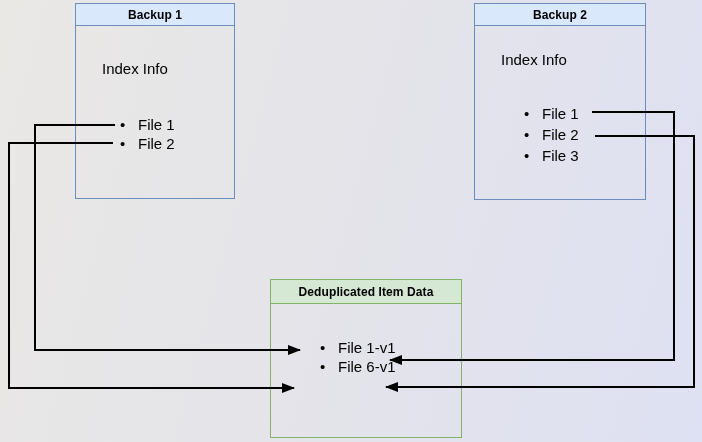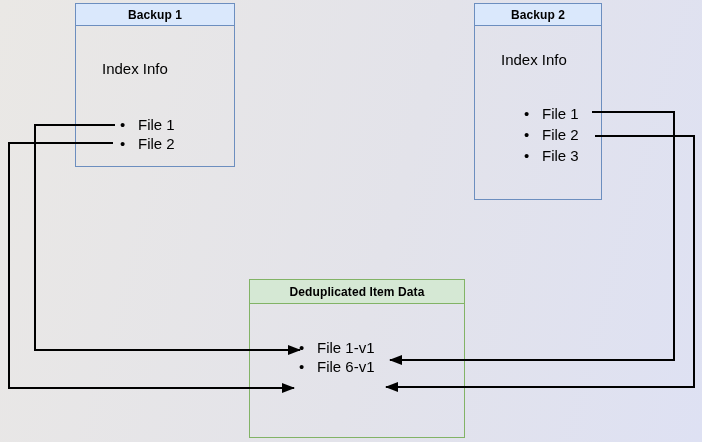--- a/index.html
+++ b/index.html
@@ -6,24 +6,24 @@
   .stage {
     position:relative; width:702px; height:442px; overflow:hidden;
     background:linear-gradient(105deg, #eae8e5 0%, #e3e3ea 55%, #dee1f3 100%);
     font-family:"Liberation Sans", sans-serif; color:#000;
   }
   .swimlane { position:absolute; box-sizing:border-box; border:1.5px solid; background:transparent; }
   .swimlane .hdr {
     box-sizing:border-box; border-bottom:1.5px solid; font-weight:bold; font-size:12px;
     display:flex; align-items:center; justify-content:center; letter-spacing:0.1px;
   }
-  #backup1 { left:75px; top:3px; width:160px; height:164px; border-color:var(--blue-border,#6c8ebf); }
-  #backup2 { left:474px; top:3px; width:128px; height:197px; border-color:var(--blue-border,#6c8ebf); }
+  #backup1 { left:75px; top:3px; width:160px; height:196px; border-color:var(--blue-border,#6c8ebf); }
+  #backup2 { left:474px; top:3px; width:172px; height:197px; border-color:var(--blue-border,#6c8ebf); }
   #backup1 .hdr, #backup2 .hdr { height:22px; background:var(--blue-header,#dae8fc); border-color:var(--blue-border,#6c8ebf); }
-  #dedup   { left:249px; top:279px; width:216px; height:159px; border-color:var(--green-border,#82b366); }
+  #dedup   { left:270px; top:279px; width:192px; height:159px; border-color:var(--green-border,#82b366); }
   #dedup .hdr { height:24px; background:var(--green-header,#d5e8d4); border-color:var(--green-border,#82b366); }
 
   .index-label { position:absolute; font-size:15px; }
   #backup1 .index-label { left:26px; top:56px; }
   #backup2 .index-label { left:26px; top:47px; }
 
   ul.files { position:absolute; margin:0; padding:0; list-style:none; font-size:15px; }
   ul.files li { position:relative; padding-left:21px; white-space:nowrap; }
   ul.files li::before { content:'\2022'; position:absolute; left:3px; }
   #backup1 ul.files { left:41px; top:111px; line-height:19px; }

